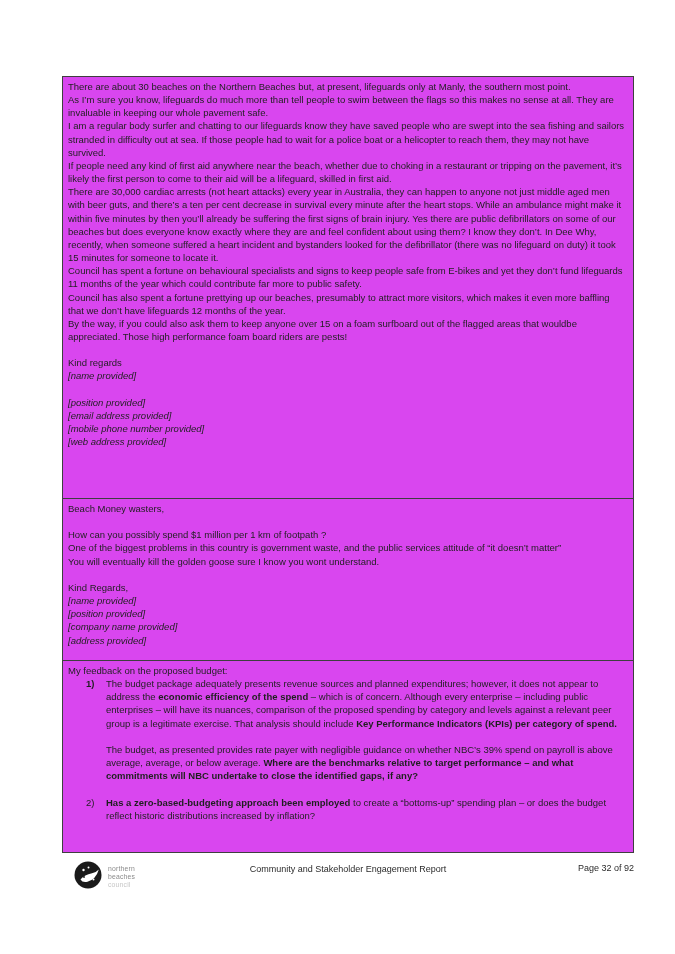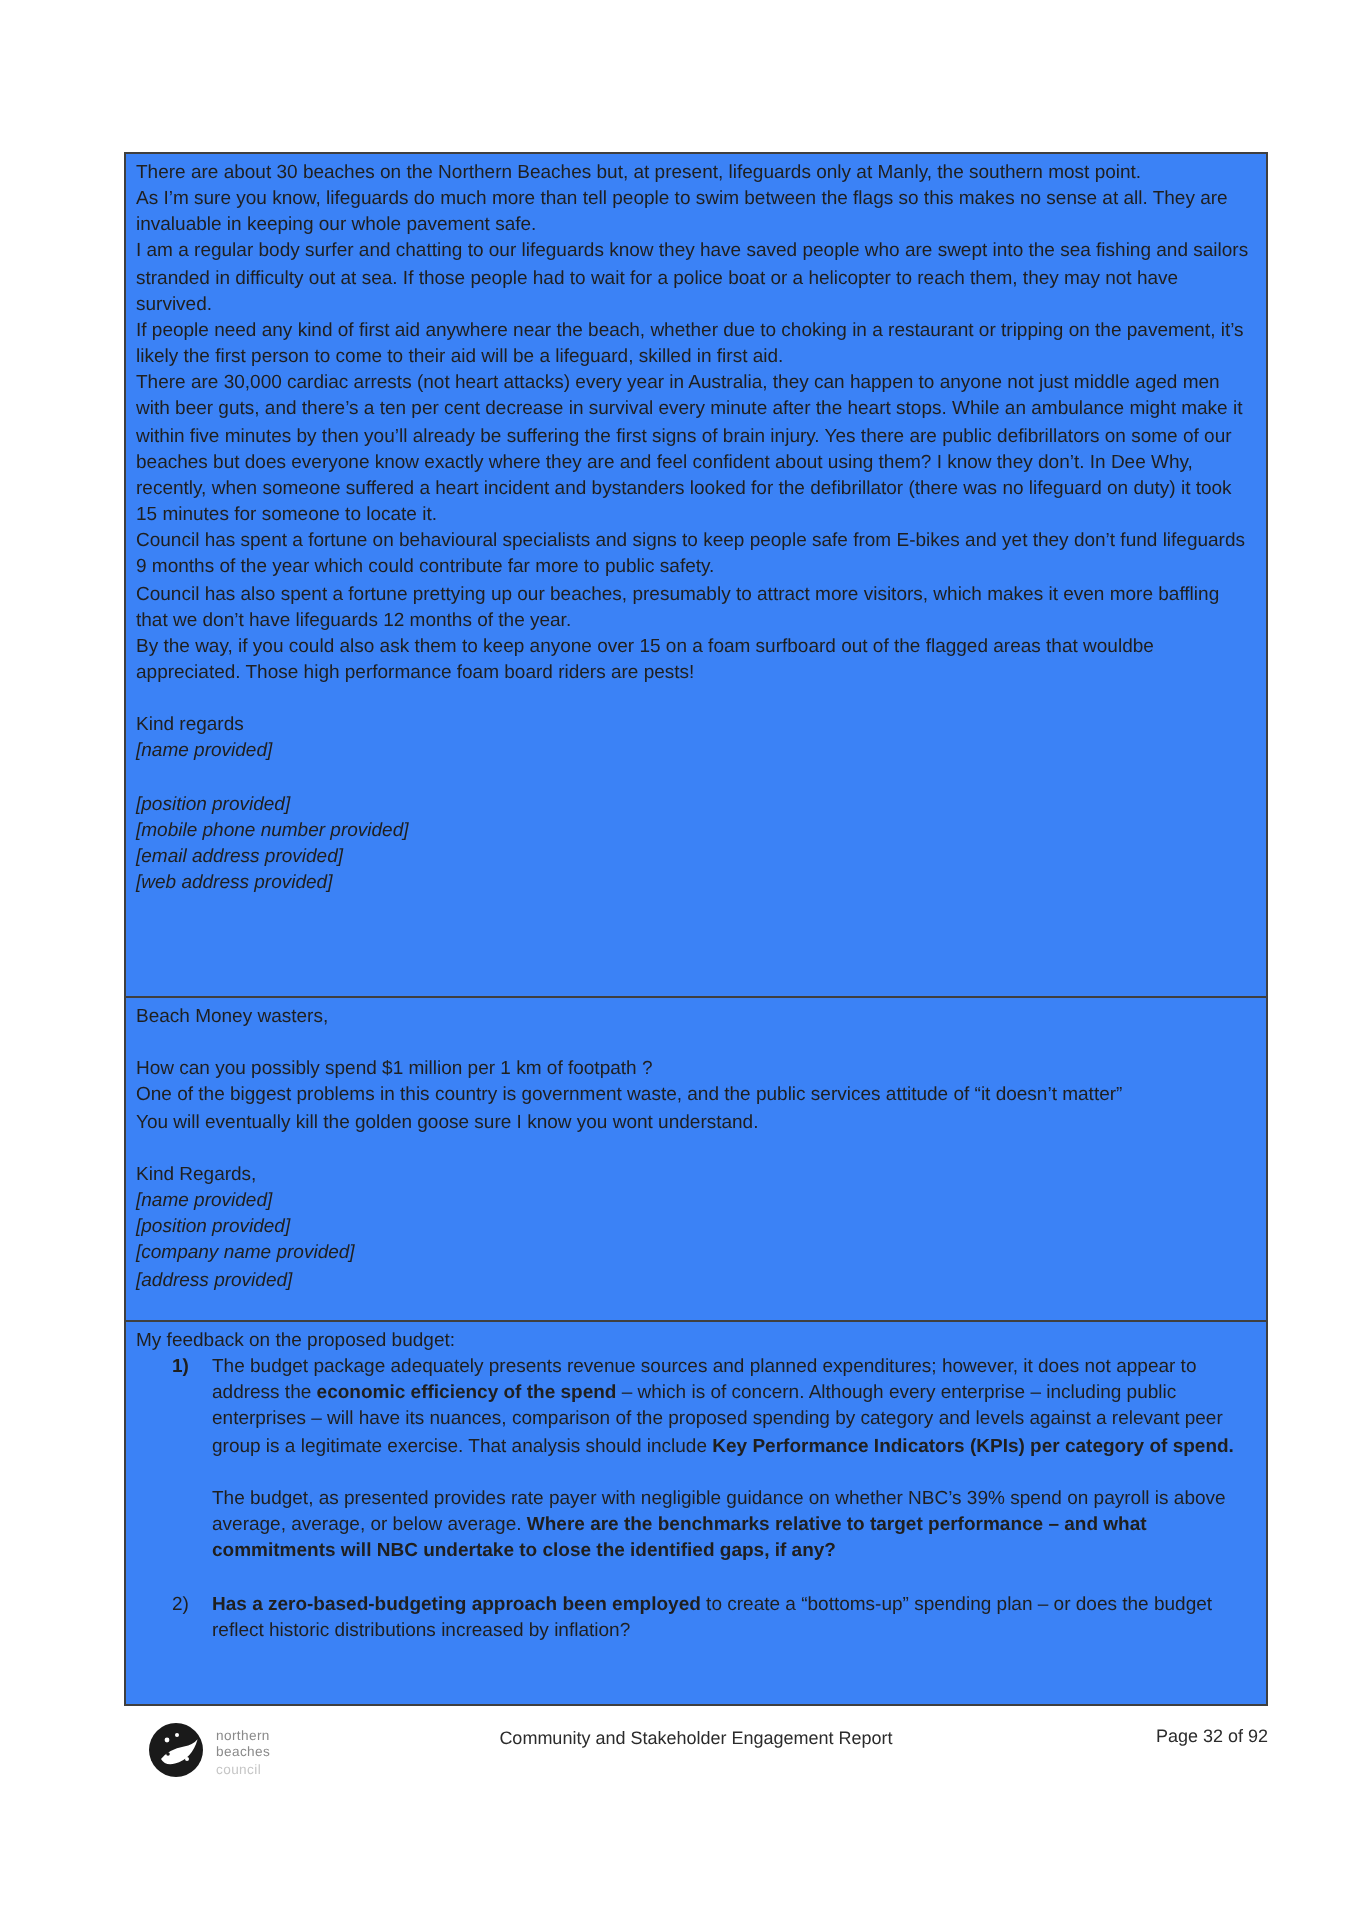--- a/index.html
+++ b/index.html
@@ -5,21 +5,21 @@
   * { margin: 0; padding: 0; box-sizing: border-box; }
   html, body { background: #ffffff; }
   body {
     width: 675px; height: 954px; position: relative;
     font-family: "Liberation Sans", "DejaVu Sans", sans-serif;
     color: #1f1f1f;
   }
   .page { position: absolute; inset: 0; background: #ffffff; }
   .content-box {
     position: absolute; left: 62px; top: 76px; width: 572px;
-    border: 1px solid #3f3f3f; background: #3b82f6;
+    border: 1px solid #3f3f3f; background: #d946ef;
   }
   .section { padding: 3px 5px 2px 5px; font-size: 9.5px; line-height: 13.15px; }
   .section + .section { border-top: 1px solid #3f3f3f; }
   .sec1 { min-height: 421px; }
   .sec2 { min-height: 162px; }
   .sec3 { min-height: 192px; }
   .para { min-height: 13.15px; }
   .blank { height: 13.15px; }
   .italic { font-style: italic; }
   .bold { font-weight: bold; }
@@ -42,30 +42,30 @@
 <div class="page">
 
   <div class="content-box">
 
     <div class="section sec1">
       <div class="para">There are about 30 beaches on the Northern Beaches but, at present, lifeguards only at Manly, the southern most point.</div>
       <div class="para">As I’m sure you know, lifeguards do much more than tell people to swim between the flags so this makes no sense at all. They are invaluable in keeping our whole pavement safe.</div>
       <div class="para">I am a regular body surfer and chatting to our lifeguards know they have saved people who are swept into the sea fishing and sailors stranded in difficulty out at sea. If those people had to wait for a police boat or a helicopter to reach them, they may not have survived.</div>
       <div class="para">If people need any kind of first aid anywhere near the beach, whether due to choking in a restaurant or tripping on the pavement, it’s likely the first person to come to their aid will be a lifeguard, skilled in first aid.</div>
       <div class="para">There are 30,000 cardiac arrests (not heart attacks) every year in Australia, they can happen to anyone not just middle aged men with beer guts, and there’s a ten per cent decrease in survival every minute after the heart stops. While an ambulance might make it within five minutes by then you’ll already be suffering the first signs of brain injury. Yes there are public defibrillators on some of our beaches but does everyone know exactly where they are and feel confident about using them? I know they don’t. In Dee Why, recently, when someone suffered a heart incident and bystanders looked for the defibrillator (there was no lifeguard on duty) it took 15 minutes for someone to locate it.</div>
-      <div class="para">Council has spent a fortune on behavioural specialists and signs to keep people safe from E-bikes and yet they don’t fund lifeguards 9 months of the year which could contribute far more to public safety.</div>
+      <div class="para">Council has spent a fortune on behavioural specialists and signs to keep people safe from E-bikes and yet they don’t fund lifeguards 11 months of the year which could contribute far more to public safety.</div>
       <div class="para">Council has also spent a fortune prettying up our beaches, presumably to attract more visitors, which makes it even more baffling that we don’t have lifeguards 12 months of the year.</div>
       <div class="para">By the way, if you could also ask them to keep anyone over 15 on a foam surfboard out of the flagged areas that wouldbe appreciated. Those high performance foam board riders are pests!</div>
       <div class="para blank"></div>
       <div class="para">Kind regards</div>
       <div class="para italic">[name provided]</div>
       <div class="para blank"></div>
       <div class="para italic">[position provided]</div>
+      <div class="para italic">[email address provided]</div>
       <div class="para italic">[mobile phone number provided]</div>
-      <div class="para italic">[email address provided]</div>
       <div class="para italic">[web address provided]</div>
     </div>
 
     <div class="section sec2">
       <div class="para">Beach Money wasters,</div>
       <div class="para blank"></div>
       <div class="para">How can you possibly spend $1 million per 1 km of footpath ?</div>
       <div class="para">One of the biggest problems in this country is government waste, and the public services attitude of “it doesn’t matter”</div>
       <div class="para">You will eventually kill the golden goose sure I know you wont understand.</div>
       <div class="para blank"></div>

